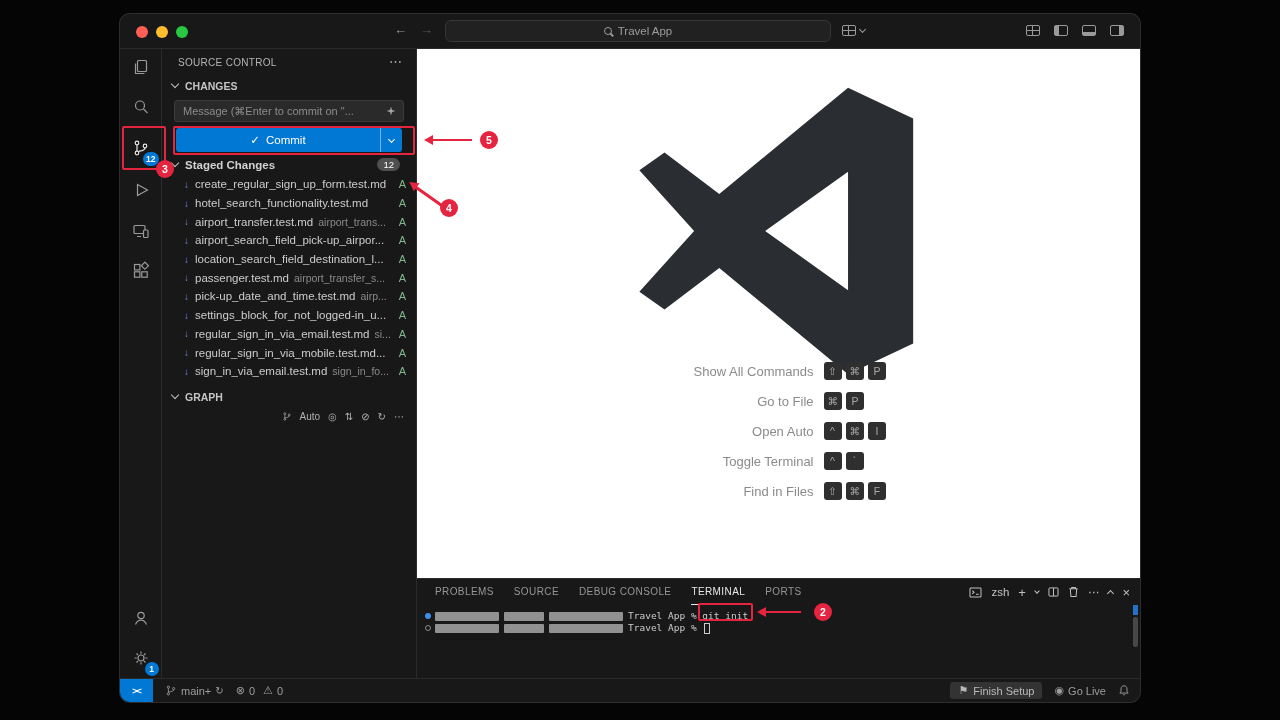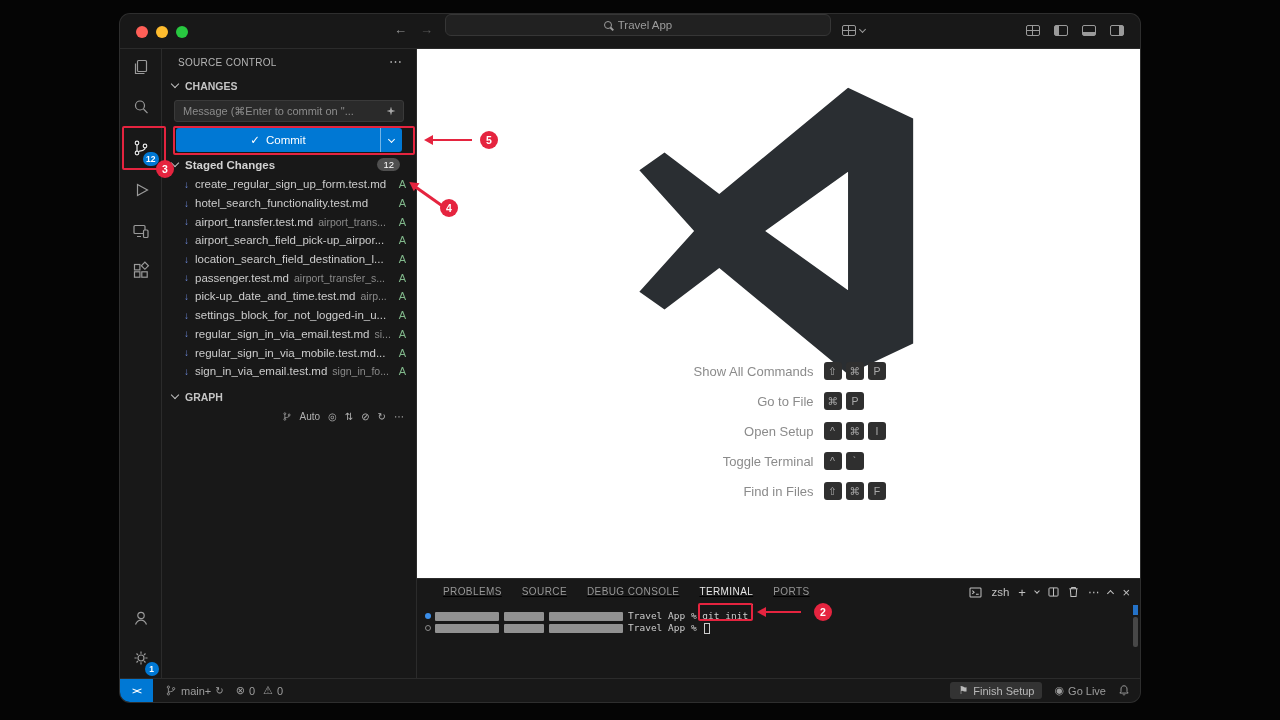--- a/index.html
+++ b/index.html
@@ -9,21 +9,21 @@
   .window { position:absolute; left:120px; top:14px; width:1020px; height:688px;
             background:#1e1e1e; border-radius:10px; overflow:hidden; box-shadow:0 0 0 1px #2e2e2e; }
 
   
   .titlebar { position:absolute; top:0; left:0; right:0; height:35px; background:#181818; border-bottom:1px solid #2b2b2b; }
   .traffic { position:absolute; left:16px; top:12px; display:flex; gap:8px; }
   .light { width:12px; height:12px; border-radius:50%; }
   .l-red{background:#ff5f57}.l-yellow{background:#febc2e}.l-green{background:#28c840}
   .nav { position:absolute; left:274px; top:8px; display:flex; gap:13px; font-size:13px; color:#9a9a9a; }
   .nav .fwd { color:#585858; }
-  .cmdcenter { position:absolute; left:325px; top:0; width:386px; height:22px; background:#212121;
+  .cmdcenter { position:absolute; left:325px; top:6px; width:386px; height:22px; background:#212121;
                border:1px solid #363636; border-radius:6px; display:flex; align-items:center; justify-content:center;
                gap:6px; color:#9c9c9c; font-size:11.5px; }
   .mag { width:8px; height:8px; border:1.5px solid #9c9c9c; border-radius:50%; position:relative; flex:none; }
   .mag::after { content:""; position:absolute; width:4px; height:1.5px; background:#9c9c9c; right:-3.5px; bottom:-1.5px; transform:rotate(45deg); }
   .layoutbtn { position:absolute; left:722px; top:11px; display:flex; gap:4px; align-items:center; }
   .tbright { position:absolute; right:16px; top:11px; display:flex; gap:14px; }
   .pane { width:14px; height:11px; border:1px solid #9a9a9a; border-radius:2px; position:relative; }
   .pane.grid::before { content:""; position:absolute; top:0; bottom:0; left:5px; width:1px; background:#9a9a9a; }
   .pane.grid::after  { content:""; position:absolute; left:0; right:0; top:4px; height:1px; background:#9a9a9a; }
   .pane.pl::before { content:""; position:absolute; left:0; top:0; bottom:0; width:4px; background:#9a9a9a; }
@@ -81,21 +81,21 @@
   .vslogo { position:absolute; left:212px; top:34px; width:296px; height:296px; }
   .shortcuts { position:absolute; top:312px; left:0; right:0; display:flex; flex-direction:column; gap:10px; }
   .sc-row { display:flex; align-items:center; justify-content:center; height:20px; }
   .sc-label { width:210px; text-align:right; color:#8b8b8b; font-size:13px; margin-right:10px; }
   .keys { width:130px; display:flex; gap:4px; }
   .key { min-width:18px; height:18px; padding:0 4px; background:#2f2f2f; border-radius:3px; color:#a9a9a9;
          font-size:10.5px; display:flex; align-items:center; justify-content:center; }
 
   
   .panel { height:100px; flex:none; background:#181818; border-top:1px solid #2b2b2b; position:relative; }
-  .ptabs { position:absolute; top:0; left:8px; height:26px; display:flex; gap:20px; padding-left:18px; align-items:stretch;text-decoration:underline; }
+  .ptabs { position:absolute; top:0; left:0; height:26px; display:flex; gap:20px; padding-left:18px; align-items:stretch; }
   .ptab { font-size:10px; letter-spacing:.4px; color:#969696; display:flex; align-items:center; border-bottom:1px solid transparent; }
   .ptab.active { color:#e7e7e7; border-bottom-color:#e7e7e7; }
   .ptools { position:absolute; right:10px; top:0; height:26px; display:flex; align-items:center; gap:9px; color:#c0c0c0; font-size:11.5px; }
   .ptools svg { stroke:#c0c0c0; fill:none; stroke-width:1.1; }
   .chev-s { width:4px; height:4px; border-left:1.2px solid #c0c0c0; border-bottom:1.2px solid #c0c0c0; transform:rotate(-45deg); margin-top:-2px; }
   .chev-up { width:5px; height:5px; border-left:1.3px solid #c0c0c0; border-top:1.3px solid #c0c0c0; transform:rotate(45deg); margin-top:3px; }
   .termbody { position:absolute; left:18px; top:31px; right:20px; font-family:"DejaVu Sans Mono", monospace; font-size:9.5px; color:#ccc; }
   .tline { height:12px; line-height:12px; white-space:nowrap; position:relative; }
   .redact { display:inline-block; height:9px; background:#919191; border-radius:1px; vertical-align:middle; margin-right:5px; }
   .tdot { position:absolute; left:-10px; top:3px; width:6px; height:6px; border-radius:50%; }
@@ -350,21 +350,21 @@
                 </span>
             </div>
             <div class="sc-row">
               <span class="sc-label">Go to File</span>
               <span class="keys">
                   <span class="key">⌘</span>
                   <span class="key">P</span>
                 </span>
             </div>
             <div class="sc-row">
-              <span class="sc-label">Open Setup</span>
+              <span class="sc-label">Open Auto</span>
               <span class="keys">
                   <span class="key">^</span>
                   <span class="key">⌘</span>
                   <span class="key">I</span>
                 </span>
             </div>
             <div class="sc-row">
               <span class="sc-label">Toggle Terminal</span>
               <span class="keys">
                   <span class="key">^</span>

